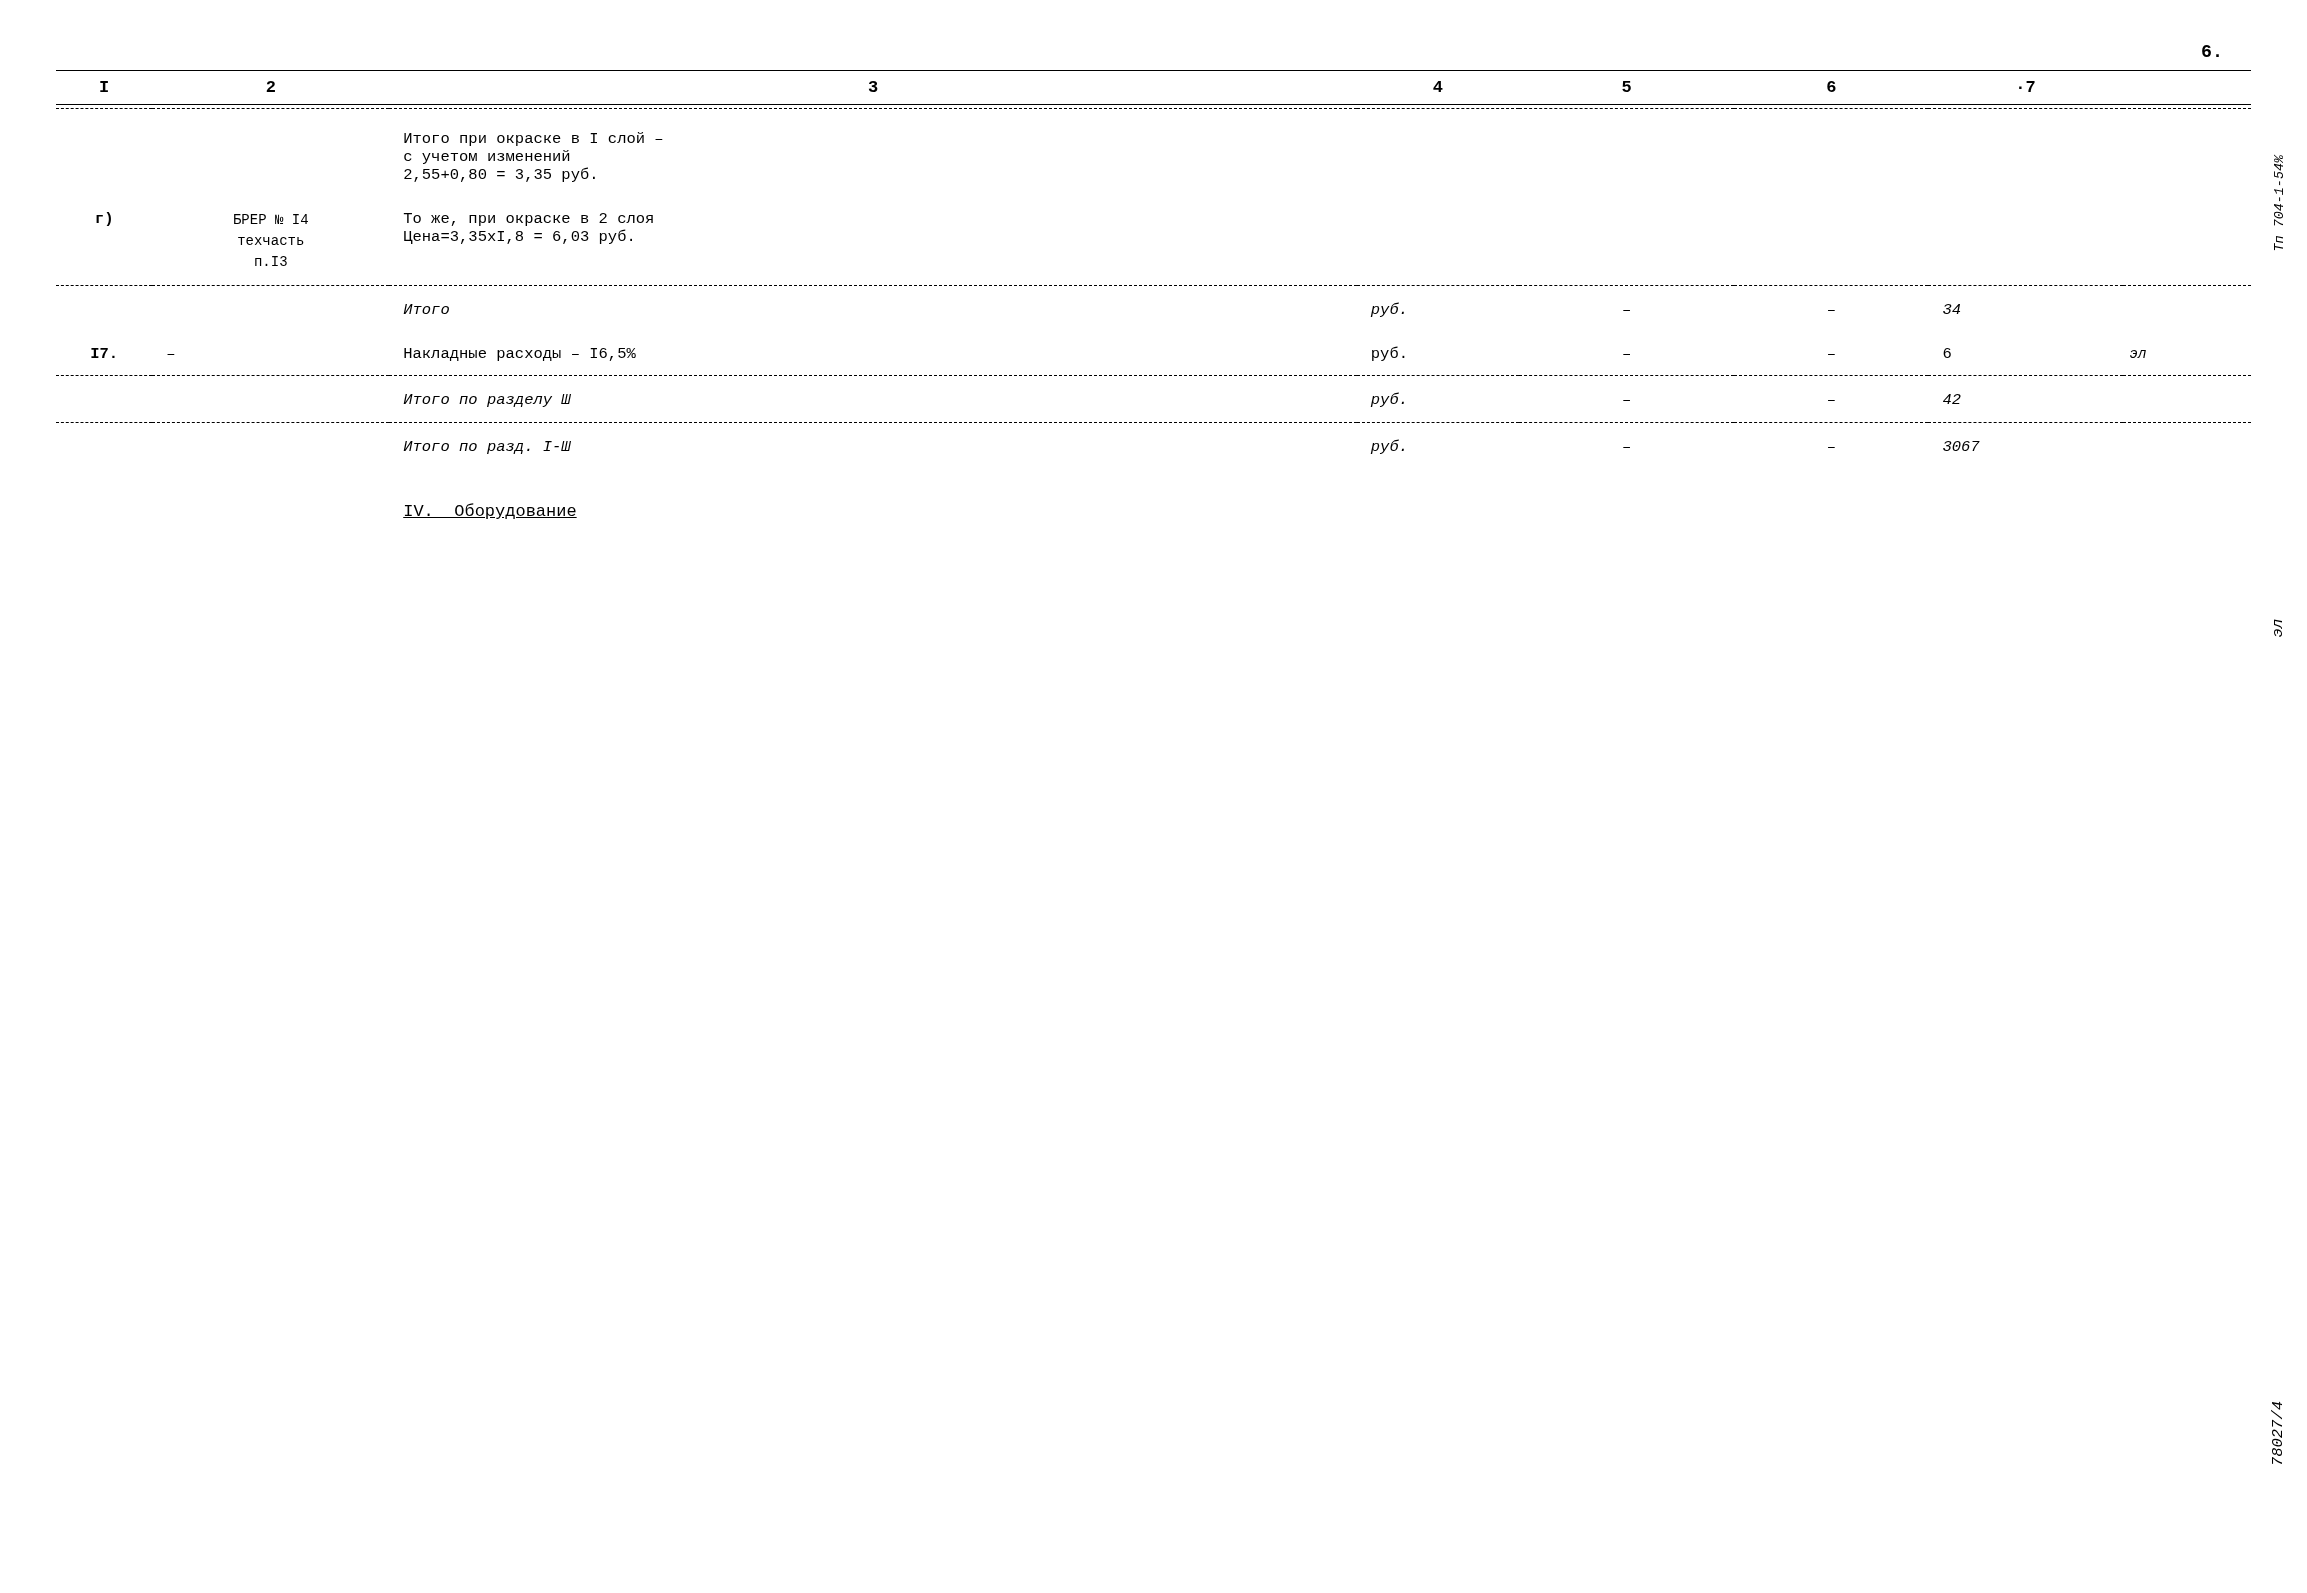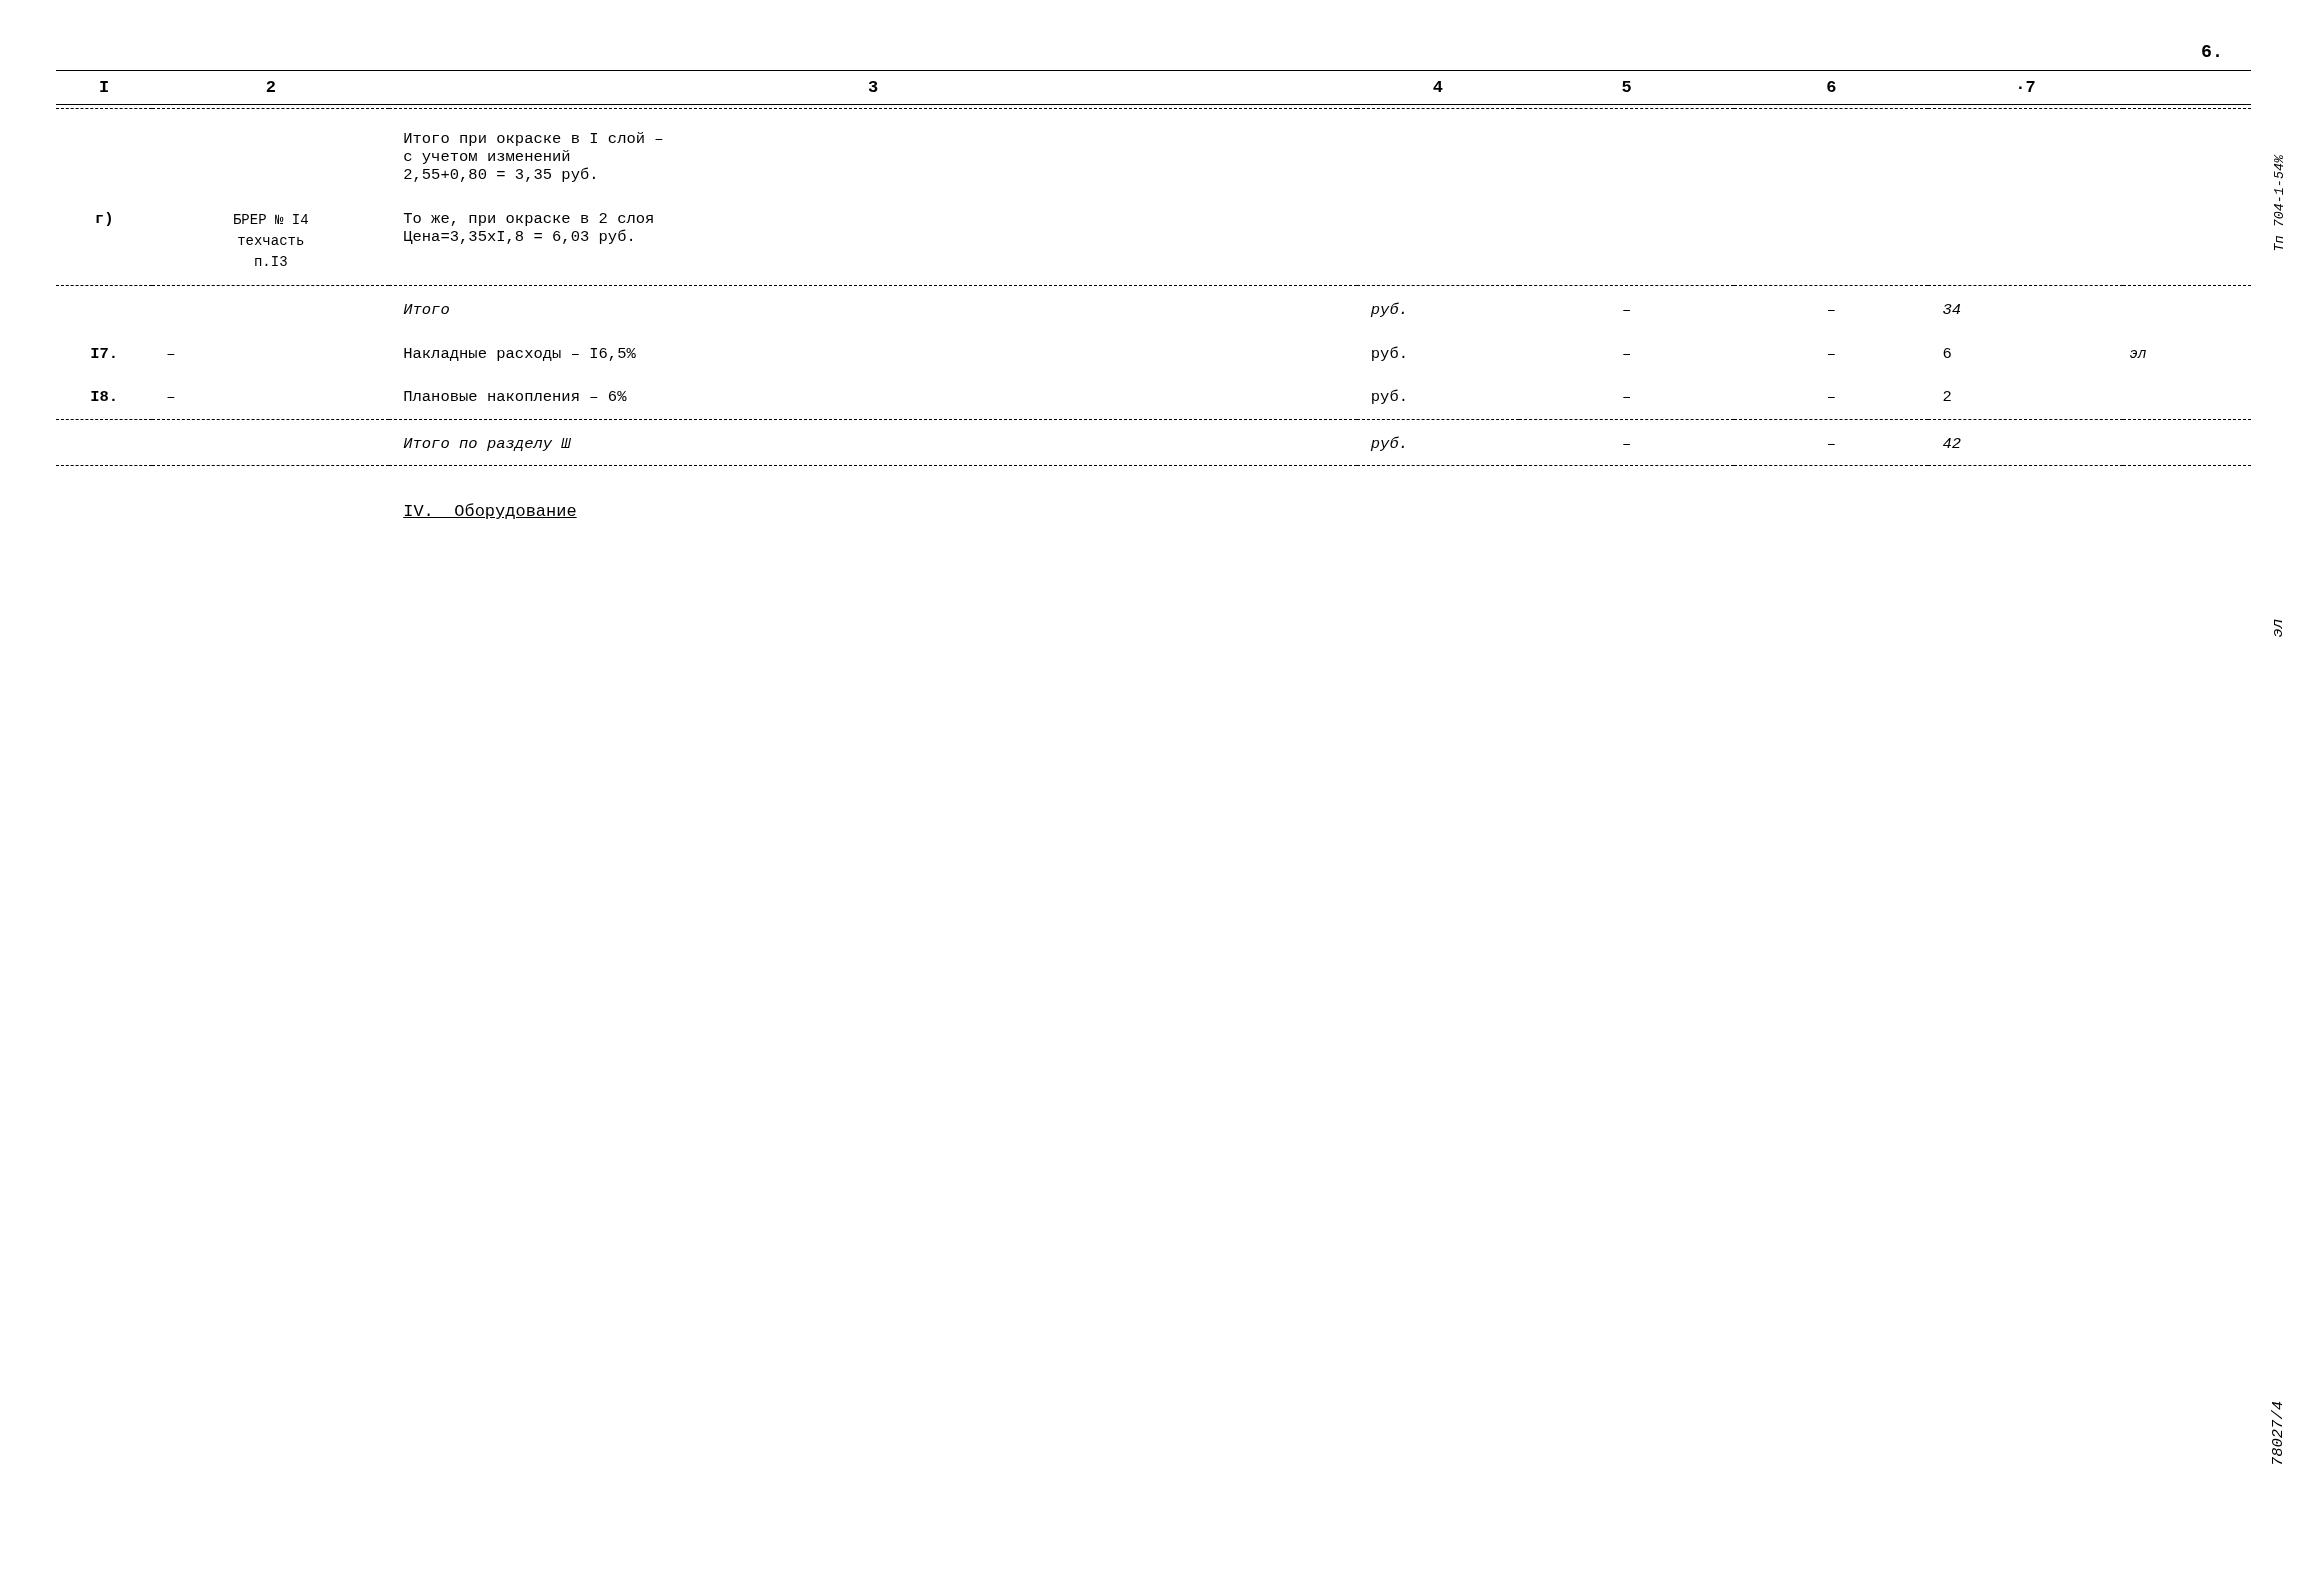--- a/index.html
+++ b/index.html
@@ -189,50 +189,50 @@
       <td class="col-1"><strong>I7.</strong></td>
       <td class="col-2">–</td>
       <td class="col-3">Накладные расходы – I6,5%</td>
       <td class="col-4">руб.</td>
       <td class="col-5">–</td>
       <td class="col-6">–</td>
       <td class="col-7">6</td>
       <td class="col-8" style="font-style:italic; font-size:14px; vertical-align:middle; padding-left:7px;">эл</td>
     </tr>
 
-    <tr class="content-row">
-      <td class="col-1"><strong>I8.</strong></td>
-      <td class="col-2">–</td>
-      <td class="col-3">Плановые накопления – 6%</td>
-      <td class="col-4">руб.</td>
-      <td class="col-5">–</td>
-      <td class="col-6">–</td>
-      <td class="col-7">2</td>
-      <td class="col-8"></td>
-    </tr>
 
     <tr>
       <td colspan="8" style="border-top: 1.4px dashed #000; padding:0; height:2.8px;"></td>
     </tr>
 
     <tr class="content-row summary-row">
       <td class="col-1"></td>
       <td class="col-2"></td>
       <td class="col-3">Итого по разделу Ш</td>
       <td class="col-4">руб.</td>
       <td class="col-5">–</td>
       <td class="col-6">–</td>
       <td class="col-7">42</td>
       <td class="col-8"></td>
     </tr>
 
     <tr>
       <td colspan="8" style="border-top: 1.4px dashed #000; padding:0; height:2.8px;"></td>
     </tr>
 
+    <tr class="content-row summary-row">
+      <td class="col-1"></td>
+      <td class="col-2"></td>
+      <td class="col-3">Итого по разд. I-Ш</td>
+      <td class="col-4">руб.</td>
+      <td class="col-5">–</td>
+      <td class="col-6">–</td>
+      <td class="col-7">3067</td>
+      <td class="col-8"></td>
+    </tr>
 
     <tr>
       <td colspan="8" style="height:21px;"></td>
     </tr>
 
     <tr class="content-row">
       <td class="col-1"></td>
       <td class="col-2"></td>
       <td class="col-3">
         <span class="section-header">IV.&nbsp; Оборудование</span>

